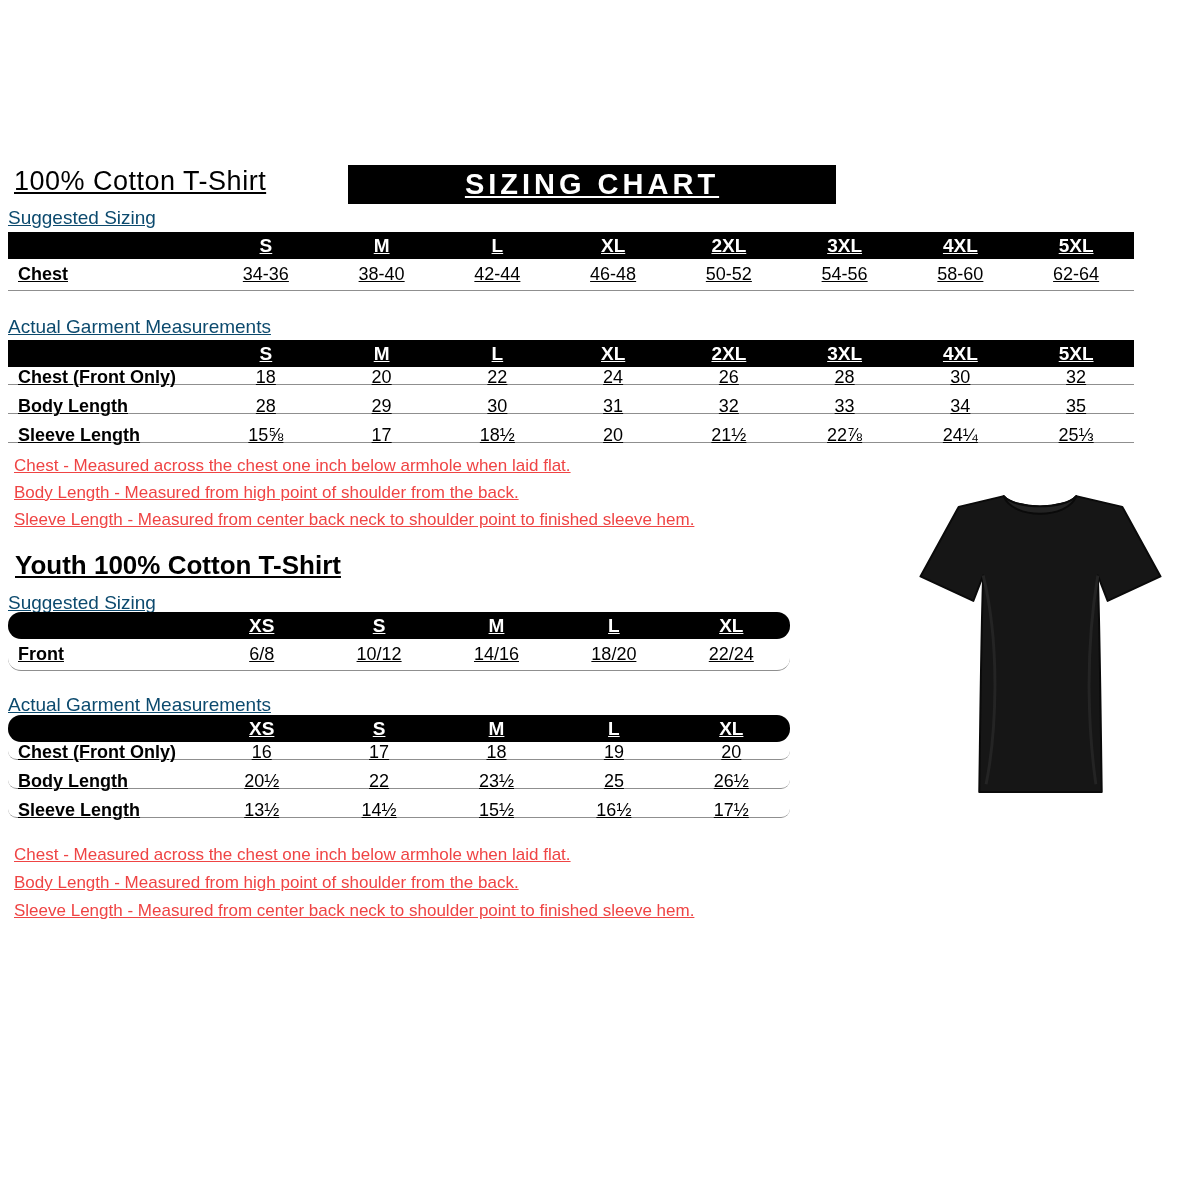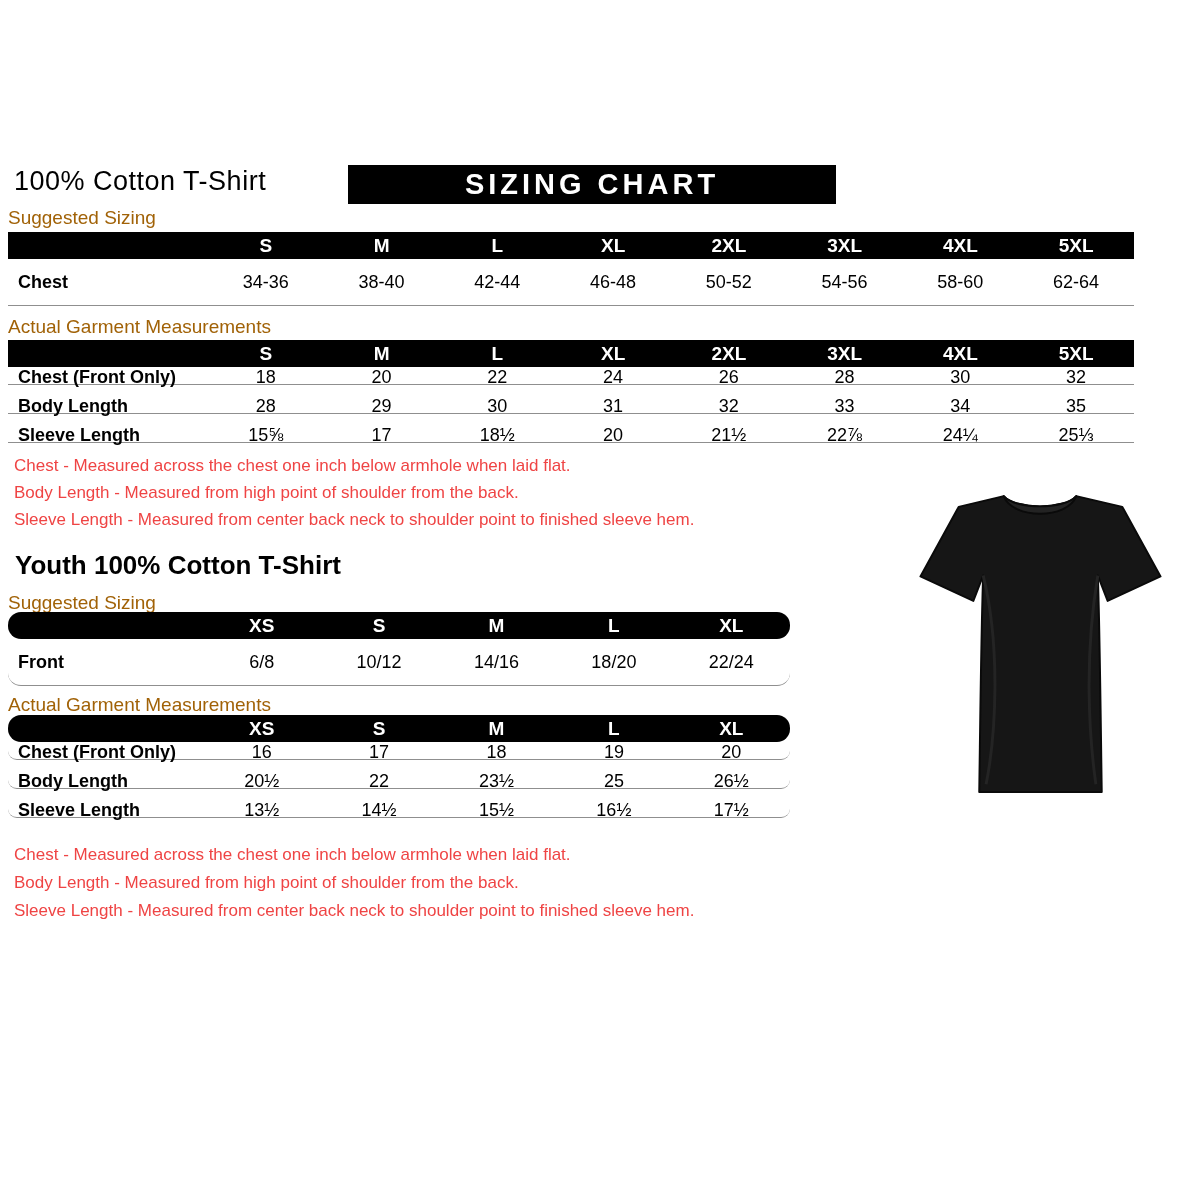--- a/index.html
+++ b/index.html
@@ -2,50 +2,50 @@
 <html><head>
 <meta charset="utf-8">
 <style>
   * { margin:0; padding:0; box-sizing:border-box; }
   html,body { background:#fff; }
   body {
     width:1200px; height:1200px; position:relative;
     font-family:"Liberation Sans", sans-serif; color:#000;
     overflow:hidden;
   }
-  .abs { position:absolute; }
+  .abs { position:absolute;text-decoration:underline; }
 
   .title-adult { left:14px; top:166px; font-size:27px; font-weight:400; letter-spacing:0.5px; }
   .banner {
     left:348px; top:165px; width:488px; height:39px; background:#000; color:#fff;
     display:flex; align-items:center; justify-content:center;
     font-size:29px; font-weight:bold; letter-spacing:4px;
   }
-  .section-heading { font-size:19px; color:#a16207; }
+  .section-heading { font-size:19px; color:#0c4a6e; }
   .sh-1 { left:8px; top:207px; }
   .sh-2 { left:8px; top:316px; }
   .sh-3 { left:8px; top:592px; }
   .sh-4 { left:8px; top:694px; }
 
   .title-youth { left:15px; top:550px; font-size:26px; font-weight:bold;text-align:right; }
 
   
   .grid-adult { display:grid; grid-template-columns:200px repeat(8, 1fr); width:1126px; left:8px; }
   
   .grid-youth { display:grid; grid-template-columns:195px repeat(5, 1fr); width:782px; left:8px;border-radius:13px; }
 
   .hdr { background:#000; color:#fff; height:27px; align-items:center; }
   .hdr .hcell { text-align:center; font-weight:bold; font-size:19px; }
   .hdr .hlabel { }
 
   .trow { background:#fff; height:18px; align-items:center; border-bottom:1px solid #8f8f8f; font-size:18px; }
   .trow .rlabel { padding-left:10px; font-weight:bold; white-space:nowrap; }
   .trow .tcell { text-align:center; }
 
-  .row-tall { height:47px; }
+  .row-tall { height:32px; }
 
   .a-hdr1 { top:232px; }
   .a-row1 { top:259px; }
   .a-hdr2 { top:340px; }
   .a-row2 { top:367px; }
   .a-row3 { top:396px; }
   .a-row4 { top:425px; }
 
   .y-hdr1 { top:612px; }
   .y-row1 { top:639px; }

